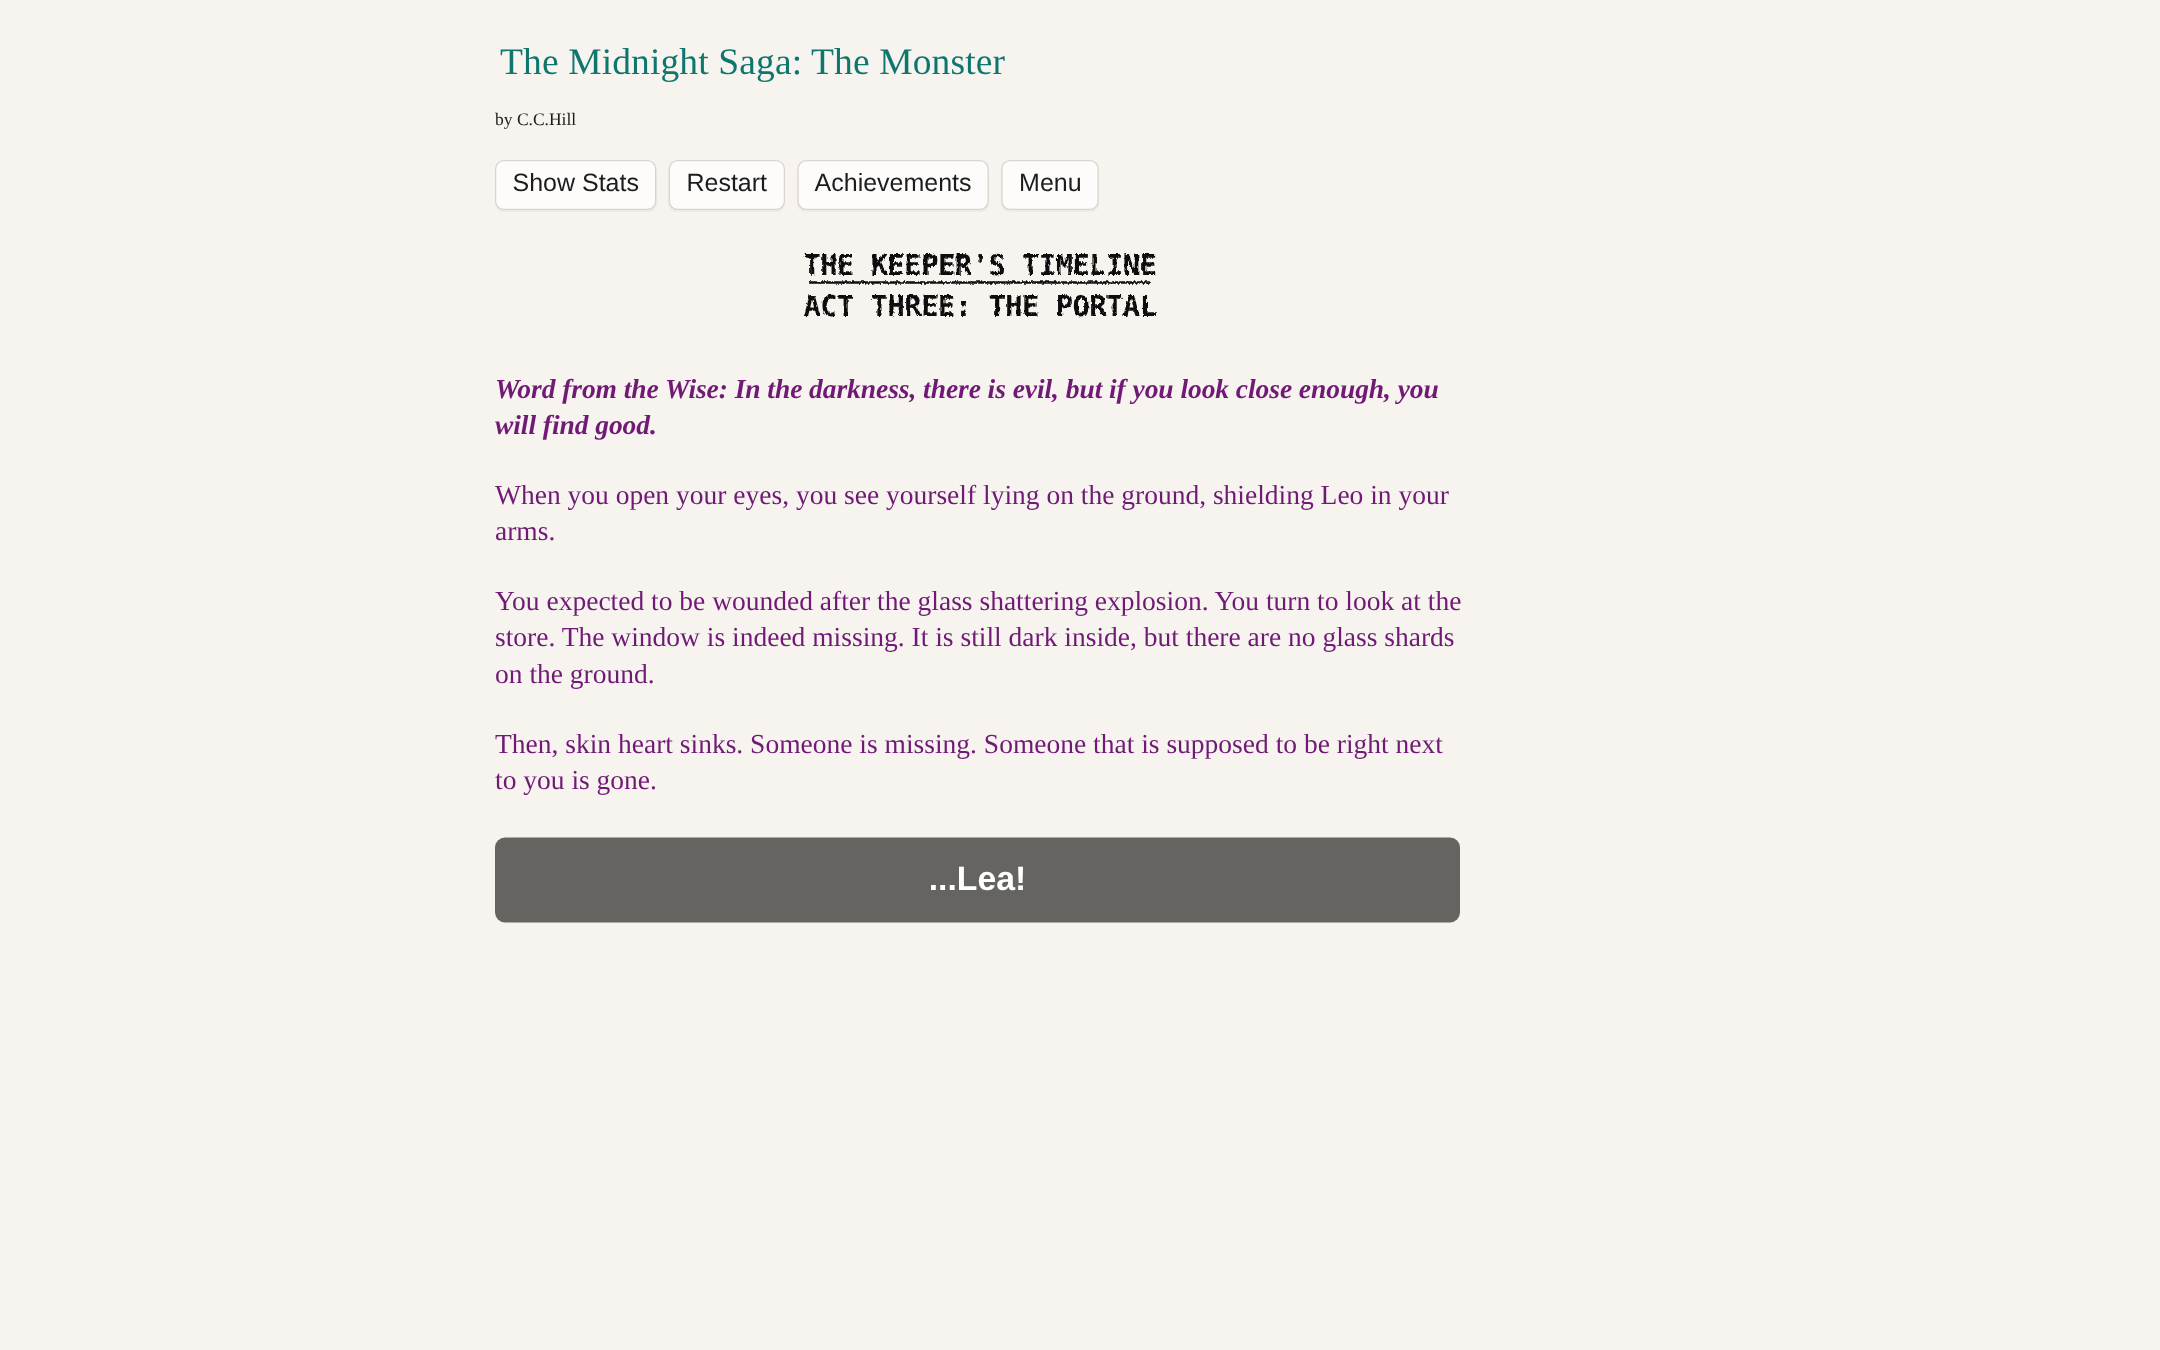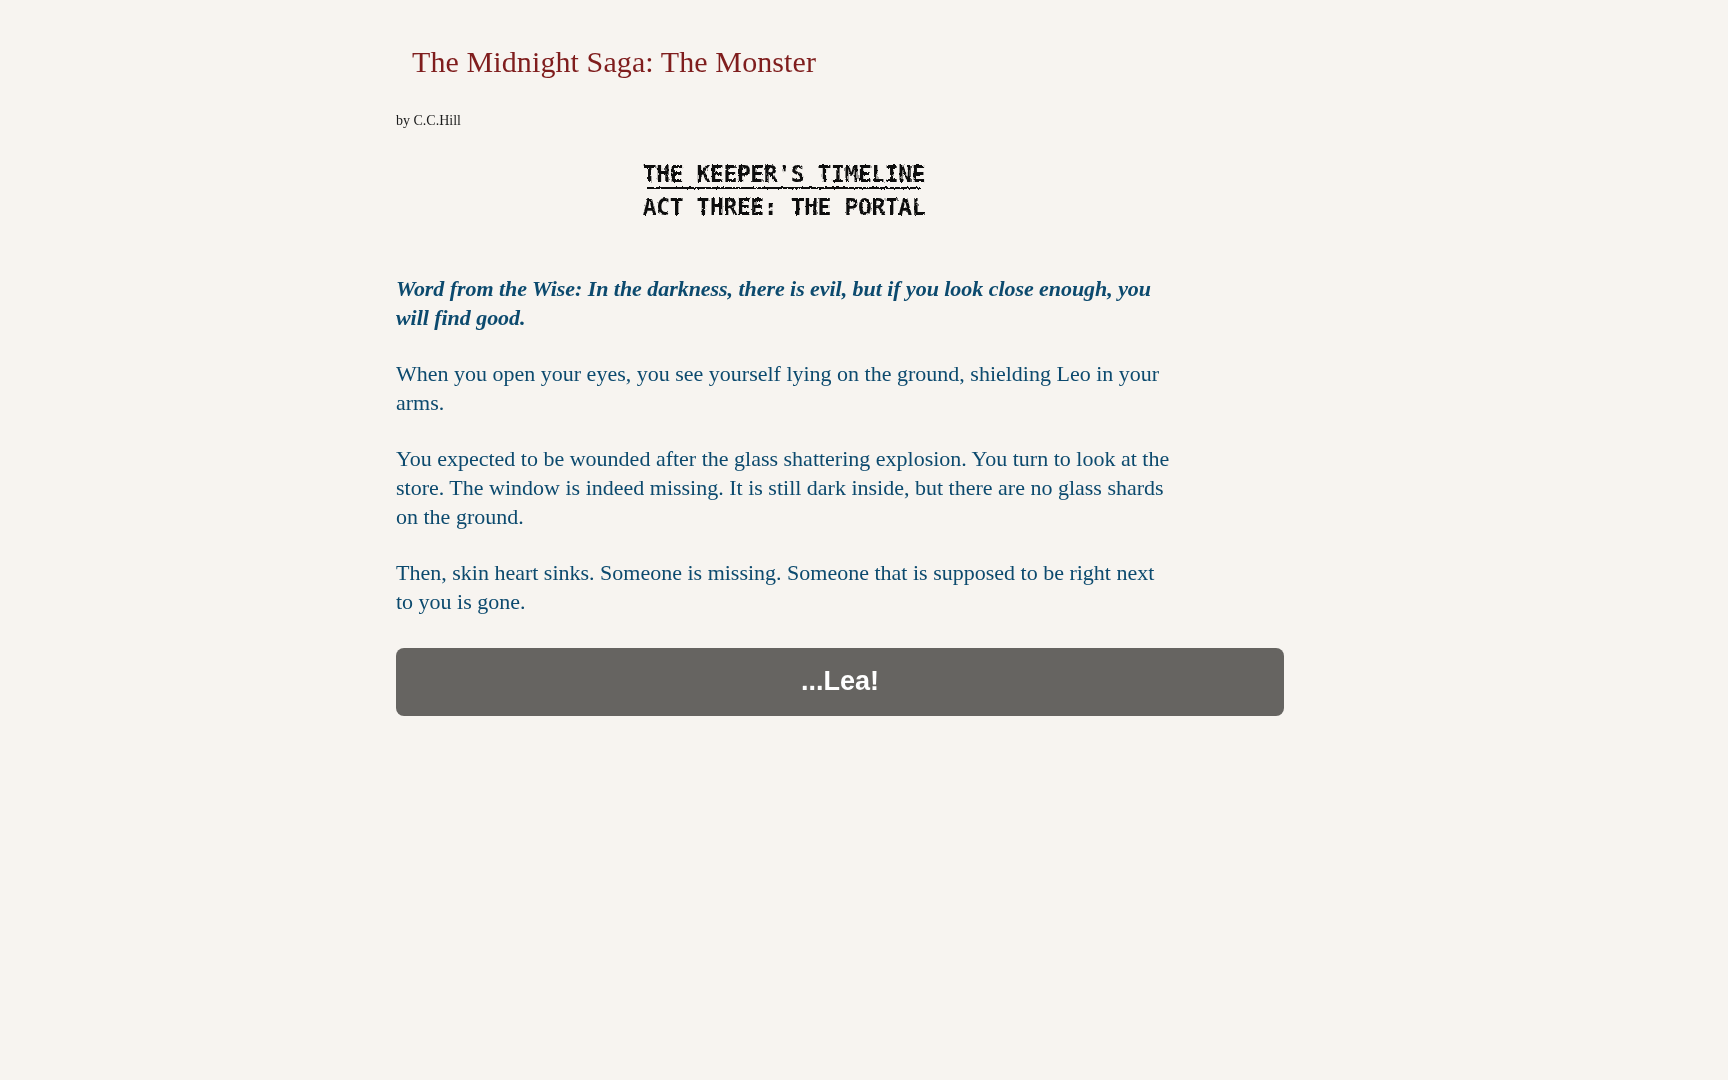--- a/index.html
+++ b/index.html
@@ -25,22 +25,22 @@
     position: absolute;
     left: 396px;
     top: 0;
     width: 776px;
   }
   .title {
     font-family: "Liberation Serif", serif;
     font-size: 30px;
     font-weight: 400;
     letter-spacing: 0.1px;
-    color: #7f1d1d;
-    margin: 16px;
+    color: #0f766e;
+    margin: 4px;
     padding-top: 28px;
     line-height: 1.2;
   }
   .byline {
     font-family: "Liberation Serif", serif;
     font-size: 14px;
     font-weight: 400;
     color: #1b1b1b;
     margin: 0;
     padding-top: 17px;
@@ -72,35 +72,35 @@
   }
   .scene-art svg { display: block; }
 
   .story {
     padding-top: 30px;
   }
   .para {
     font-family: "Liberation Serif", serif;
     font-size: 22px;
     line-height: 1.32;
-    color: #0c4a6e;
-    margin: 16px 0 27px 0;
+    color: #701a75;
+    margin: 0 0 27px 0;
     max-width: 776px;
   }
   .para.intro {
     font-weight: bold;
     font-style: italic;
     letter-spacing: -0.05px;
   }
   .choice-wrap {
     padding-top: 5px;
   }
   .choice-button {
     display: block;
-    width: 888px;
+    width: 772px;
     box-sizing: border-box;
     background: #666461;
     color: #ffffff;
     font-family: "Liberation Sans", sans-serif;
     font-weight: bold;
     font-size: 27px;
     line-height: 1;
     text-align: center;
     border: none;
     border-radius: 8px;
@@ -110,20 +110,26 @@
 </style>
 </head>
 <body>
 
 <div id="page">
   <div class="column">
 
     <h1 class="title">The Midnight Saga: The Monster</h1>
     <div class="byline">by C.C.Hill</div>
 
+    <div class="stats-bar">
+      <button class="stat-button">Show Stats</button>
+      <button class="stat-button">Restart</button>
+      <button class="stat-button">Achievements</button>
+      <button class="stat-button">Menu</button>
+    </div>
 
     <div class="scene-art">
       <svg width="292" height="72" viewBox="0 0 292 72">
         <defs>
           <filter id="rough" x="-10%" y="-30%" width="120%" height="180%">
             <feTurbulence type="fractalNoise" baseFrequency="0.55 0.18" numOctaves="3" seed="7" result="noise"></feTurbulence>
             <feDisplacementMap in="SourceGraphic" in2="noise" scale="3.2" xChannelSelector="R" yChannelSelector="G"></feDisplacementMap>
           </filter>
           <filter id="rough2" x="-10%" y="-30%" width="120%" height="180%">
             <feTurbulence type="fractalNoise" baseFrequency="0.6 0.2" numOctaves="3" seed="19" result="noise2"></feTurbulence>

